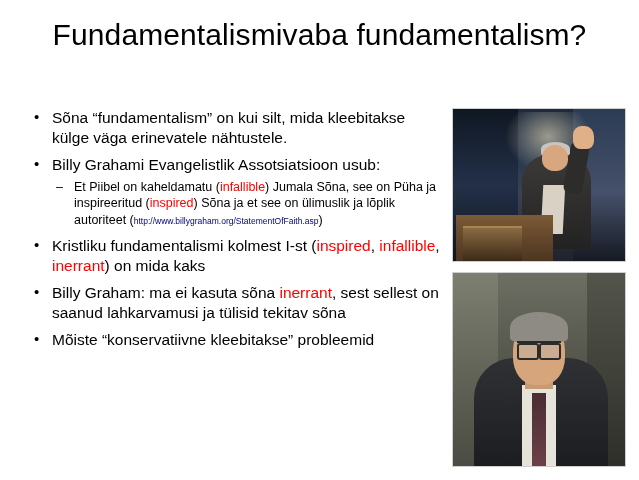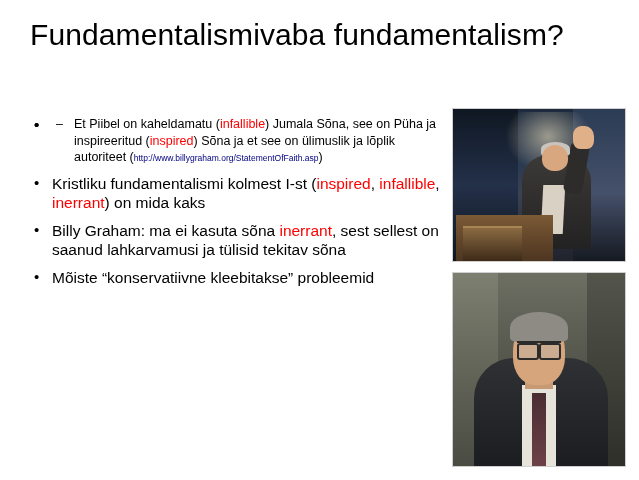--- a/index.html
+++ b/index.html
@@ -18,21 +18,21 @@
     position: relative;
     width: 639px;
     height: 480px;
     box-sizing: border-box;
   }
   .slide-title {
     position: absolute;
     top: 16px;
     left: 30px;
     width: 579px;
-    text-align: left;
+    text-align: center;
     font-size: 30px;
     line-height: 1.25;
     font-weight: normal;
     color: #000000;
     letter-spacing: 0.1px;
   }
   .body-area {
     position: absolute;
     top: 108px;
     left: 26px;
@@ -243,24 +243,26 @@
 
 <div class="slide">
 
   <div class="slide-title">Fundamentalismivaba fundamentalism?</div>
 
   <div class="body-area">
     <ul class="lvl1">
 
       <li>
         <span class="bullet">•</span>
-      </li>
-
-      <li>
-        <span class="bullet">•</span>
+        <span><span>Sõna “fundamentalism” on kui silt, mida kleebitakse külge väga erinevatele nähtustele.</span></span>
+      </li>
+
+      <li>
+        <span class="bullet">•</span>
+        <span><span>Billy Grahami Evangelistlik Assotsiatsioon usub:</span></span>
         <ul class="lvl2">
           <li>
             <span class="bullet2">–</span>
             <span><span>Et Piibel on kaheldamatu (</span><span class="red">infallible</span><span>) Jumala Sõna, see on Püha ja inspireeritud (</span><span class="red">inspired</span><span>) Sõna ja et see on ülimuslik ja lõplik autoriteet (</span><span class="link">http://www.billygraham.org/StatementOfFaith.asp</span><span>)</span></span>
           </li>
         </ul>
       </li>
 
       <li>
         <span class="bullet">•</span>

